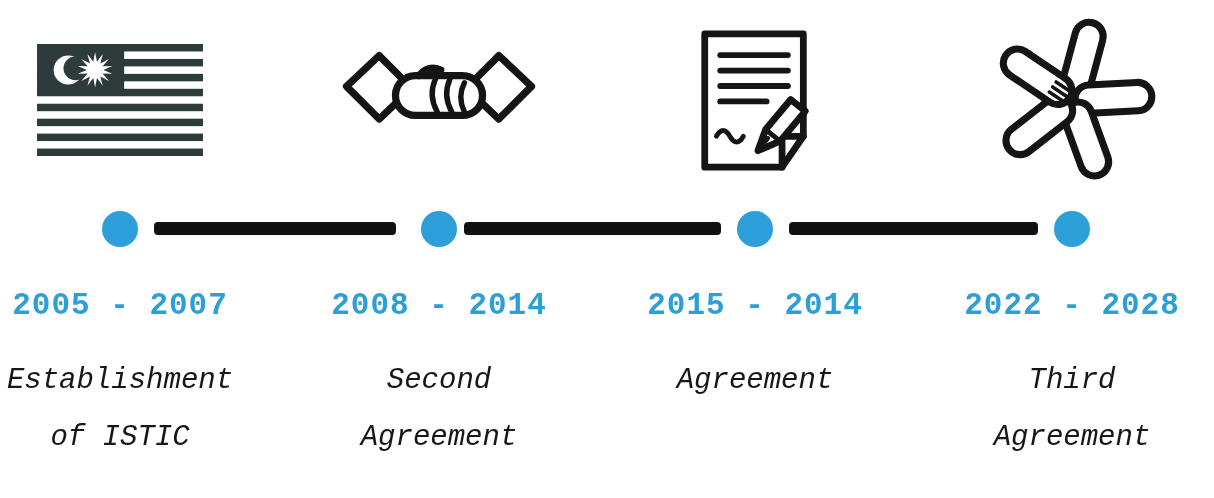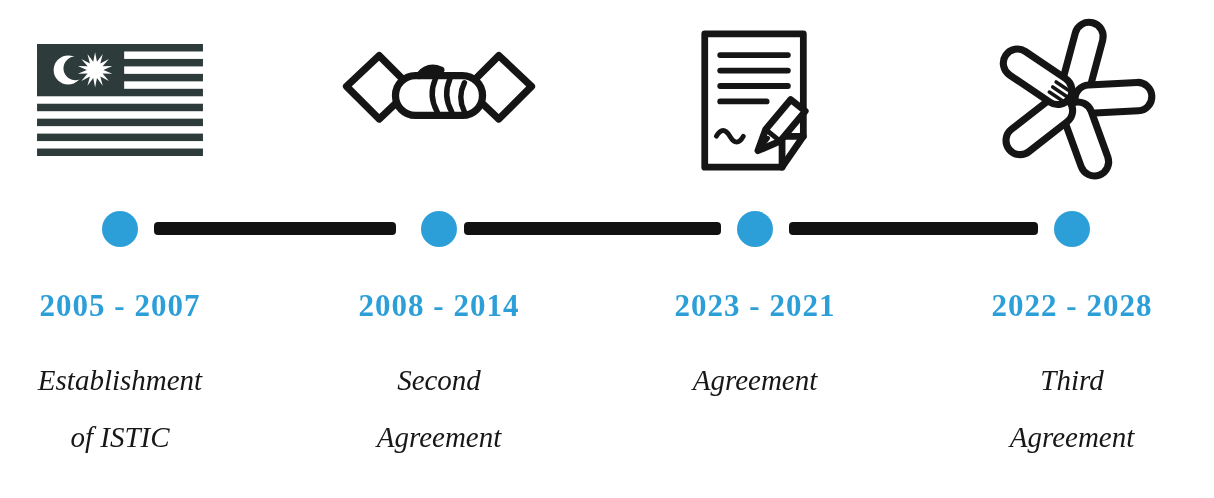--- a/index.html
+++ b/index.html
@@ -1,18 +1,18 @@
 <!DOCTYPE html>
 <html style="--accent: #2d9fd8; --line: #111111;"><head>
 <meta charset="utf-8">
 <style>
   html,body{margin:0;padding:0;background:#ffffff;}
   .canvas{
     position:relative;width:1214px;height:498px;background:#ffffff;
-    font-family:Liberation Serif, serif;overflow:hidden;
+    font-family:Liberation Mono, monospace;overflow:hidden;
   }
   .milestone{position:absolute;top:0;width:320px;height:498px;}
   .m1{left:-40px}.m2{left:279px}.m3{left:595px}.m4{left:912px}
   .icon-box{
     position:absolute;top:0;left:0;width:320px;height:200px;
     display:flex;align-items:center;justify-content:center;
   }
   .dot{
     position:absolute;top:211px;left:50%;margin-left:-18px;
     width:36px;height:36px;border-radius:50%;background:var(--accent,#2d9fd8);
@@ -106,21 +106,21 @@
             <path d="M30,60 H100"></path>
             <path d="M30,76 H78"></path>
           </g>
           <path d="M26,112 q7,-12 14,0 t14,0" fill="none" stroke-width="5"></path>
           <polygon points="69,127 77,105 103,74 118,86 92,117"></polygon>
           <path d="M69,127 L79,114 M77,105 L92,117" fill="none" stroke-width="5"></path>
         </g>
       </svg>
     </div>
     <div class="dot"></div>
-    <div class="years">2023 - 2021</div>
+    <div class="years">2015 - 2014</div>
     <div class="label">
       <span class="line">Agreement</span>
     </div>
   </div>
 
   <div class="milestone m4">
     <div class="icon-box">
       <svg width="172" height="172" viewBox="0 0 170 170" aria-hidden="true">
         <g stroke="#151515" stroke-width="7" fill="#ffffff" stroke-linejoin="round" stroke-linecap="round">
           <g transform="rotate(15 85 85)">

